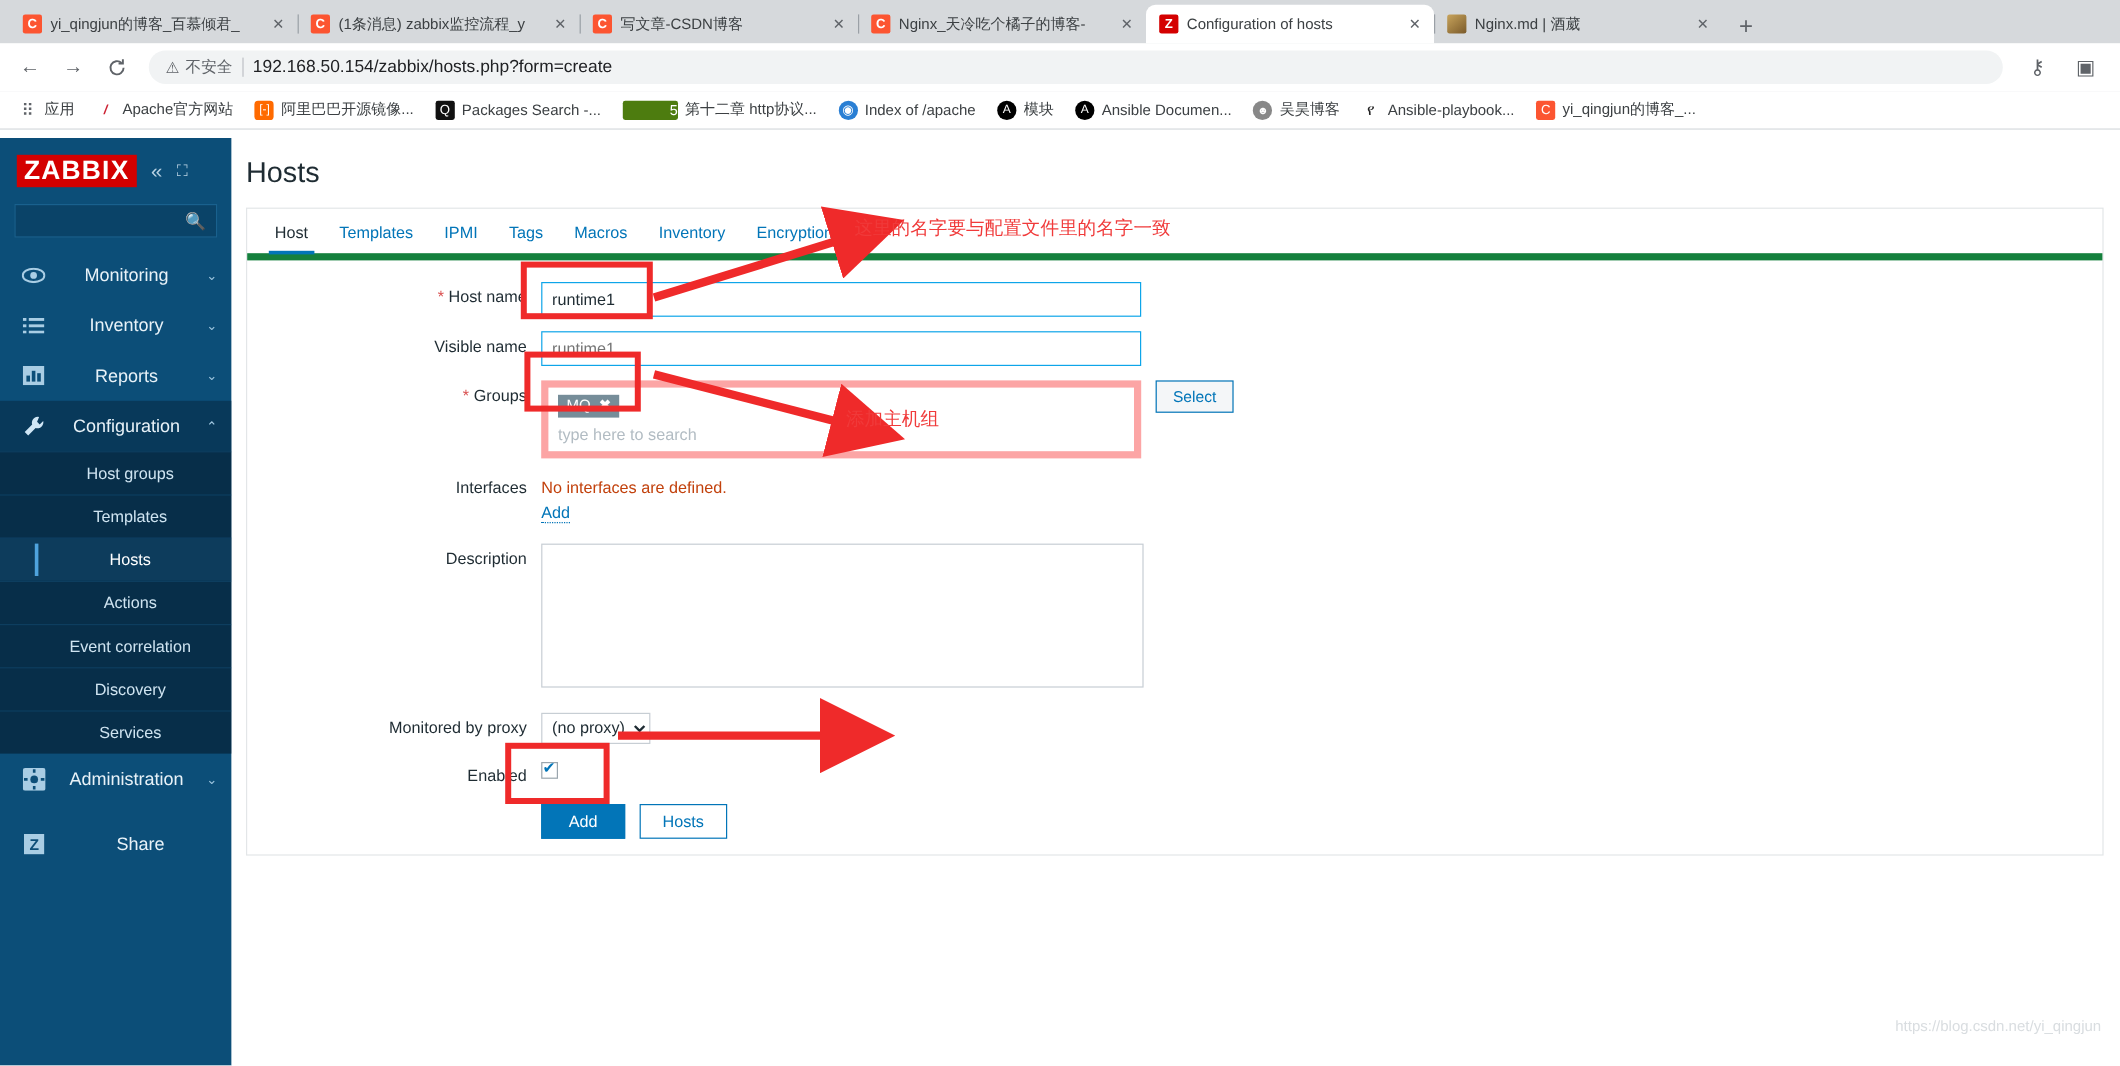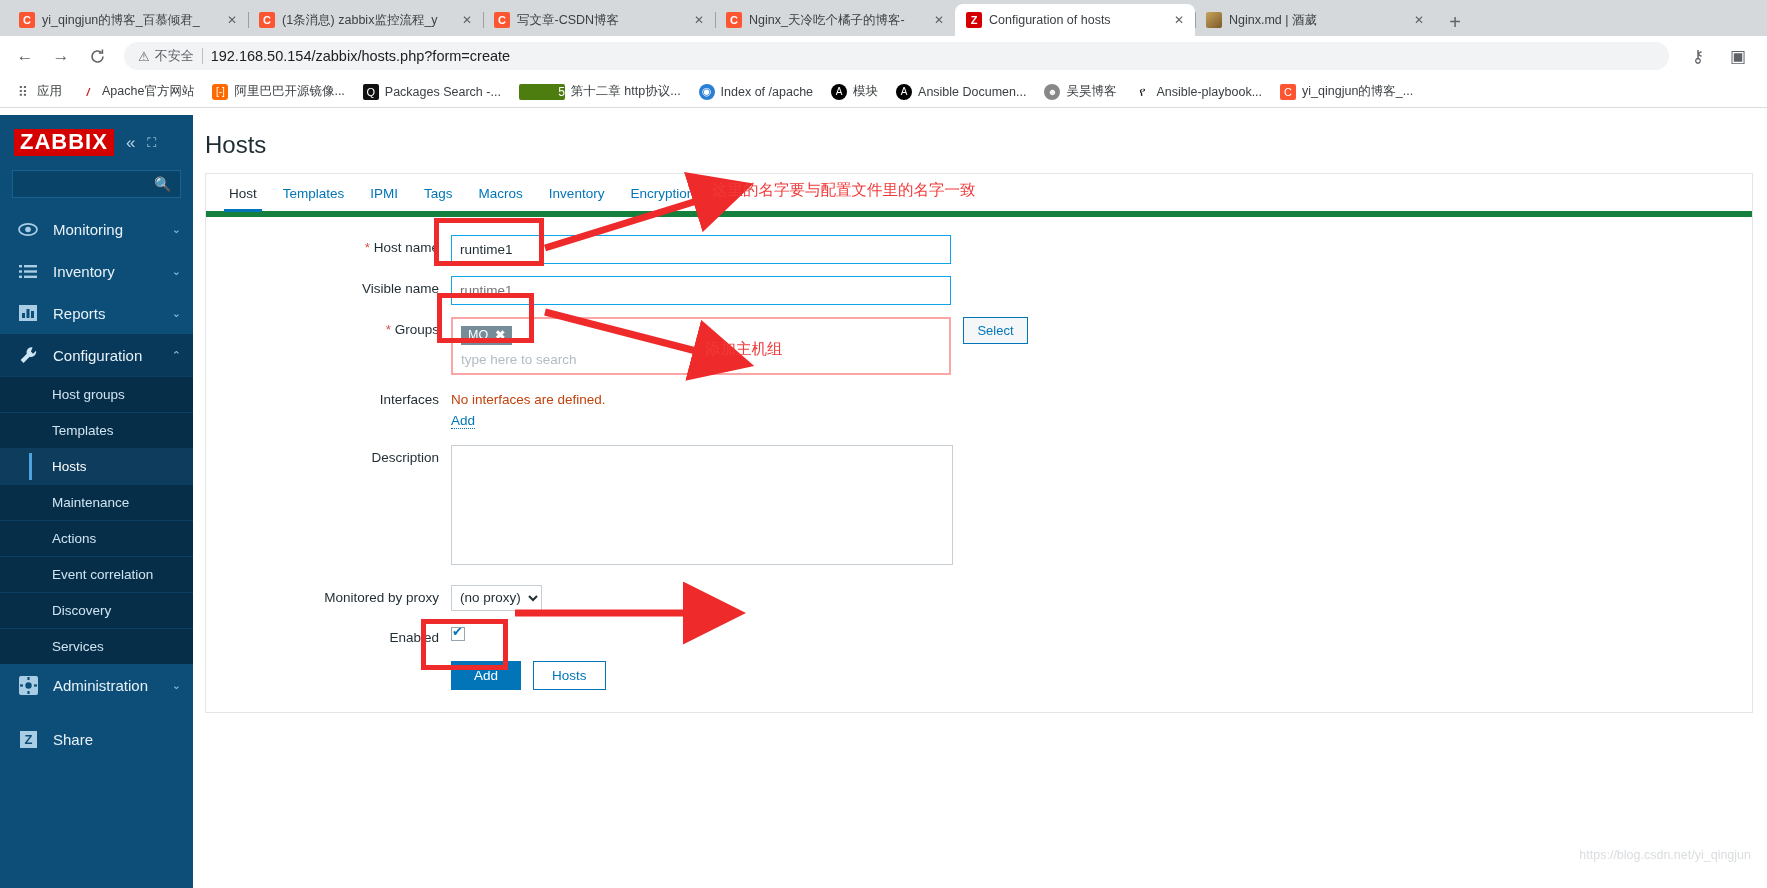--- a/index.html
+++ b/index.html
@@ -67,21 +67,21 @@
   .ico-idx { background:#2a7fd4; color:#fff; border-radius:8px; }
   .ico-ans { background:#000; color:#fff; border-radius:8px; font-size:10px; }
   .ico-wu { background:#888; color:#fff; border-radius:8px; font-size:9px; }
   .ico-pb { color:#222; font-size:13px; }
   .ico-csdn { background:#fc5531; color:#fff; border-radius:2px; }
 
   
   .app { position:absolute; left:0; top:115px; width:1767px; height:773px; background:#fff; }
   .sidebar {
     position:absolute; left:0; top:0; width:193px; height:773px;
-    background:#0c4e78; color:#fff;
+    background:#0c4e78; color:#fff;text-align:center;
   }
   .sb-head { display:flex; align-items:center; padding:14px 10px 8px 14px; gap:12px; }
   .zlogo {
     background:#d40000; color:#fff; font-weight:bold; font-size:22px;
     letter-spacing:1px; padding:2px 6px 3px 6px; line-height:1;
   }
   .sb-collapse { color:#b9d2e3; font-size:17px; }
   .sb-expand { color:#b9d2e3; font-size:13px; }
   .sb-search {
     margin:6px 12px 10px 12px; height:28px; background:#0a4368;
@@ -120,21 +120,21 @@
   .row { display:flex; align-items:flex-start; margin-bottom:12px; }
   .lbl { width:245px; flex:0 0 245px; text-align:right; padding:5px 12px 0 0; font-size:13.5px; color:#1f2c33; }
   .req { color:#d94f4f; }
   .fld { flex:1 1 auto; }
   .inp {
     width:500px; height:29px; border:1px solid #0ea5e9; background:#fff;
     font-size:13.5px; color:#1f2c33; padding:0 8px; line-height:27px;
   }
   .inp.ghost { color:#9aa5ad; }
   .multisel {
-    width:500px; min-height:55px; border:2px solid #fca5a5; background:#fff; padding:6px 8px;
+    width:500px; min-height:55px; border:6px solid #fca5a5; background:#fff; padding:6px 8px;
   }
   .chip {
     display:inline-flex; align-items:center; gap:7px; background:#768d99; color:#fff;
     font-size:12.5px; padding:3px 7px; line-height:1;
   }
   .chip .x { font-weight:bold; font-size:12px; }
   .ms-ph { color:#b2bcc3; font-size:13.5px; padding-top:7px; }
   .selbtn {
     display:inline-block; margin-left:8px; vertical-align:top;
     border:1px solid #0275b8; color:#0275b8; background:#f4f6f8;
@@ -342,21 +342,20 @@
           </svg>
       </span>
       <span class="sb-label">Configuration</span>
       <span class="sb-caret">⌃</span>
     </div>
 
     <div class="sb-sub">
       <div class="sb-subitem">Host groups</div>
       <div class="sb-subitem">Templates</div>
       <div class="sb-subitem active">Hosts</div>
-      <div class="sb-subitem">Maintenance</div>
       <div class="sb-subitem">Actions</div>
       <div class="sb-subitem">Event correlation</div>
       <div class="sb-subitem">Discovery</div>
       <div class="sb-subitem">Services</div>
     </div>
 
     <div class="sb-item">
       <span class="sb-ico">
         <svg width="19" height="19" viewBox="0 0 19 19">
             <rect x="0" y="0" width="19" height="19" rx="2" fill="#a9cde4"></rect>

